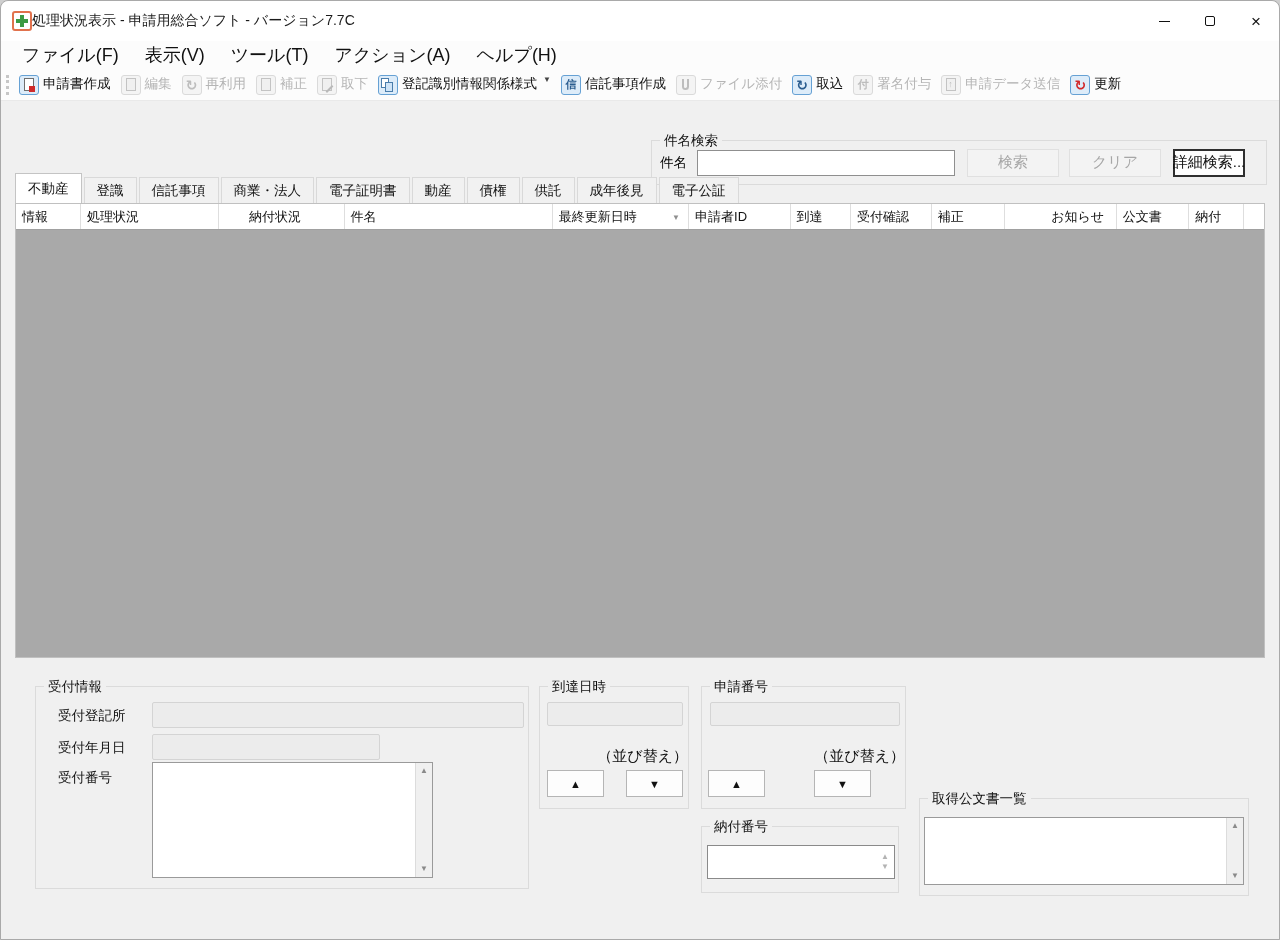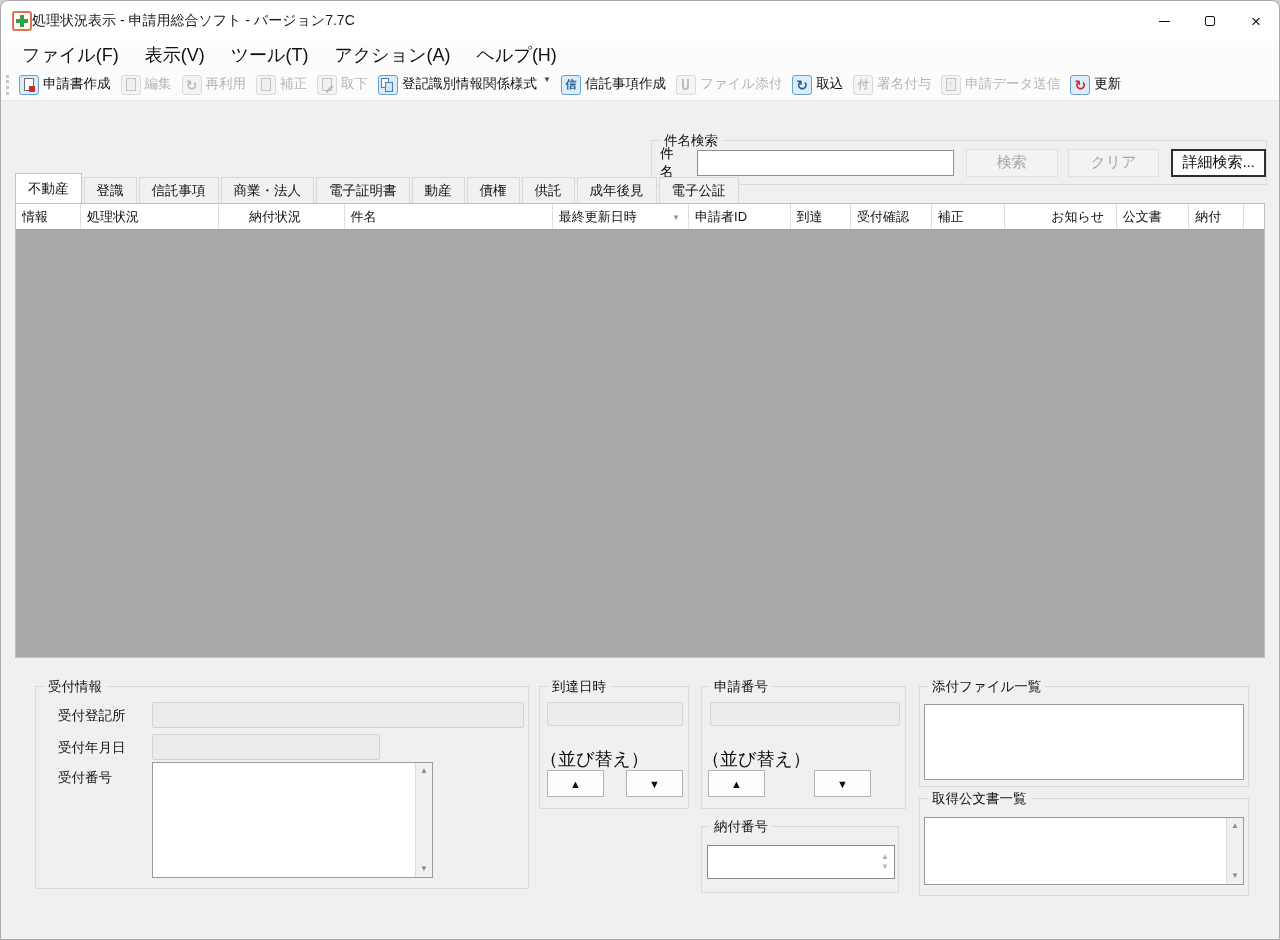--- a/index.html
+++ b/index.html
@@ -57,42 +57,42 @@
   .group > .legend { position:absolute; top:-9px; left:8px; background:#f0f0f0; padding:0 4px; font-size:13.5px; color:#111; white-space:nowrap; }
   .search-group { left:650px; top:17px; width:616px; height:45px;margin-top:22px; }
   .search-row { position:absolute; left:0; top:0; width:100%; height:100%; display:flex; align-items:center; }
   .search-label { margin-left:8px; font-size:13.5px; }
   .search-input { margin-left:10px; width:258px; height:26px; border:1px solid #8f8f8f; background:#fff; font-size:13px; padding:0 4px; outline:none; font-family:inherit; }
   .btn { height:28px; display:flex; align-items:center; justify-content:center; font-size:15px; background:#fdfdfd; border:1px solid #cfcfcf; color:#111; white-space:nowrap; }
   .btn.disabled { color:#a6a6a6; background:#f3f3f3; border-color:#e0e0e0; }
   .btn.primary { border:2px solid #2f2f2f; background:#fefefe; }
   .btn-kensaku { width:92px; margin-left:12px; }
   .btn-clear { width:92px; margin-left:10px; }
-  .btn-detail { width:95px; margin-left:12px; }
+  .btn-detail { width:72px; margin-left:12px; }
 
   
   .tabstrip { position:absolute; left:14px; top:72px; height:30px; display:flex; align-items:flex-end; z-index:3; }
   .tab { height:26px; display:flex; align-items:center; padding:10px 12px; font-size:13.5px; background:#f1f1f1; border:1px solid #d9d9d9; border-bottom:none; margin-right:2px; color:#111; }
   .tab.active { height:30px; background:#ffffff; border-color:#c4c4c4; font-weight:400; }
 
   
   .grid { position:absolute; left:14px; top:102px; width:1250px; height:455px; background:#a9a9a9; border:1px solid #c0c0c0; z-index:2; }
   .thead { display:flex; height:26px; background:#ffffff; border-bottom:1px solid #a0a0a0; }
   .th { display:flex; align-items:center; padding-left:6px; padding-right:14px; font-size:13px; color:#111; border-right:1px solid #dedede; position:relative; overflow:hidden; white-space:nowrap; }
   .th .sort { position:absolute; right:8px; top:9px; color:#8f8f8f; font-size:8px; }
   .th-filler { flex:1; border-right:none; }
   .tbody { position:absolute; left:0; top:26px; right:0; bottom:0; background:#a9a9a9; }
 
   
   .field-label { position:absolute; font-size:13.5px; color:#111; white-space:nowrap; }
   .dis-input { position:absolute; background:#ececec; border:1px solid #d4d4d4; border-radius:2px; }
   .white-box { position:absolute; background:#ffffff; border:1px solid #9a9a9a; }
   .vscroll { position:absolute; right:0; top:0; bottom:0; width:17px; background:#f0f0f0; border-left:1px solid #dcdcdc; display:flex; flex-direction:column; justify-content:space-between; align-items:center; }
   .sb-arrow { font-size:8px; color:#8a8a8a; padding:4px 0; line-height:1; }
-  .sort-caption { position:absolute; width:100%; text-align:left; font-size:18px; color:#111; }
+  .sort-caption { position:absolute; width:100%; text-align:right; font-size:15px; color:#111; }
   .sort-btn { position:absolute; height:27px; width:57px; background:#fdfdfd; border:1px solid #b5b5b5; display:flex; align-items:center; justify-content:center; font-size:11px; color:#111; }
   .spinner { position:absolute; right:1px; top:1px; bottom:1px; width:16px; display:flex; flex-direction:column; align-items:center; justify-content:center; gap:2px; }
   .spin-arrow { font-size:8px; color:#b3b3b3; line-height:1; }
 
   
   .statusbar { position:absolute; left:0; bottom:0; width:100%; height:27px; background:#f1f1f1; border-top:1px solid #dcdcdc; display:flex; align-items:center; padding-left:8px; font-size:13px; color:#111; }
 </style>
 </head>
 <body>
 
@@ -315,24 +315,20 @@
     <div class="group" style="left:700px; top:725px; width:198px; height:67px;">
       <span class="legend">納付番号</span>
       <div class="white-box" style="left:5px; top:18px; width:188px; height:34px; border-color:#8a8a8a;">
         <div class="spinner">
           <span class="spin-arrow">▲</span>
           <span class="spin-arrow">▼</span>
         </div>
       </div>
     </div>
 
-    <div class="group" style="left:918px; top:585px; width:330px; height:101px;">
-      <span class="legend">添付ファイル一覧</span>
-      <div class="white-box" style="left:4px; top:17px; width:320px; height:76px;"></div>
-    </div>
 
     <div class="group" style="left:918px; top:697px; width:330px; height:98px;">
       <span class="legend">取得公文書一覧</span>
       <div class="white-box" style="left:4px; top:18px; width:320px; height:68px;">
         <div class="vscroll">
           <span class="sb-arrow">▲</span>
           <span class="sb-arrow">▼</span>
         </div>
       </div>
     </div>

